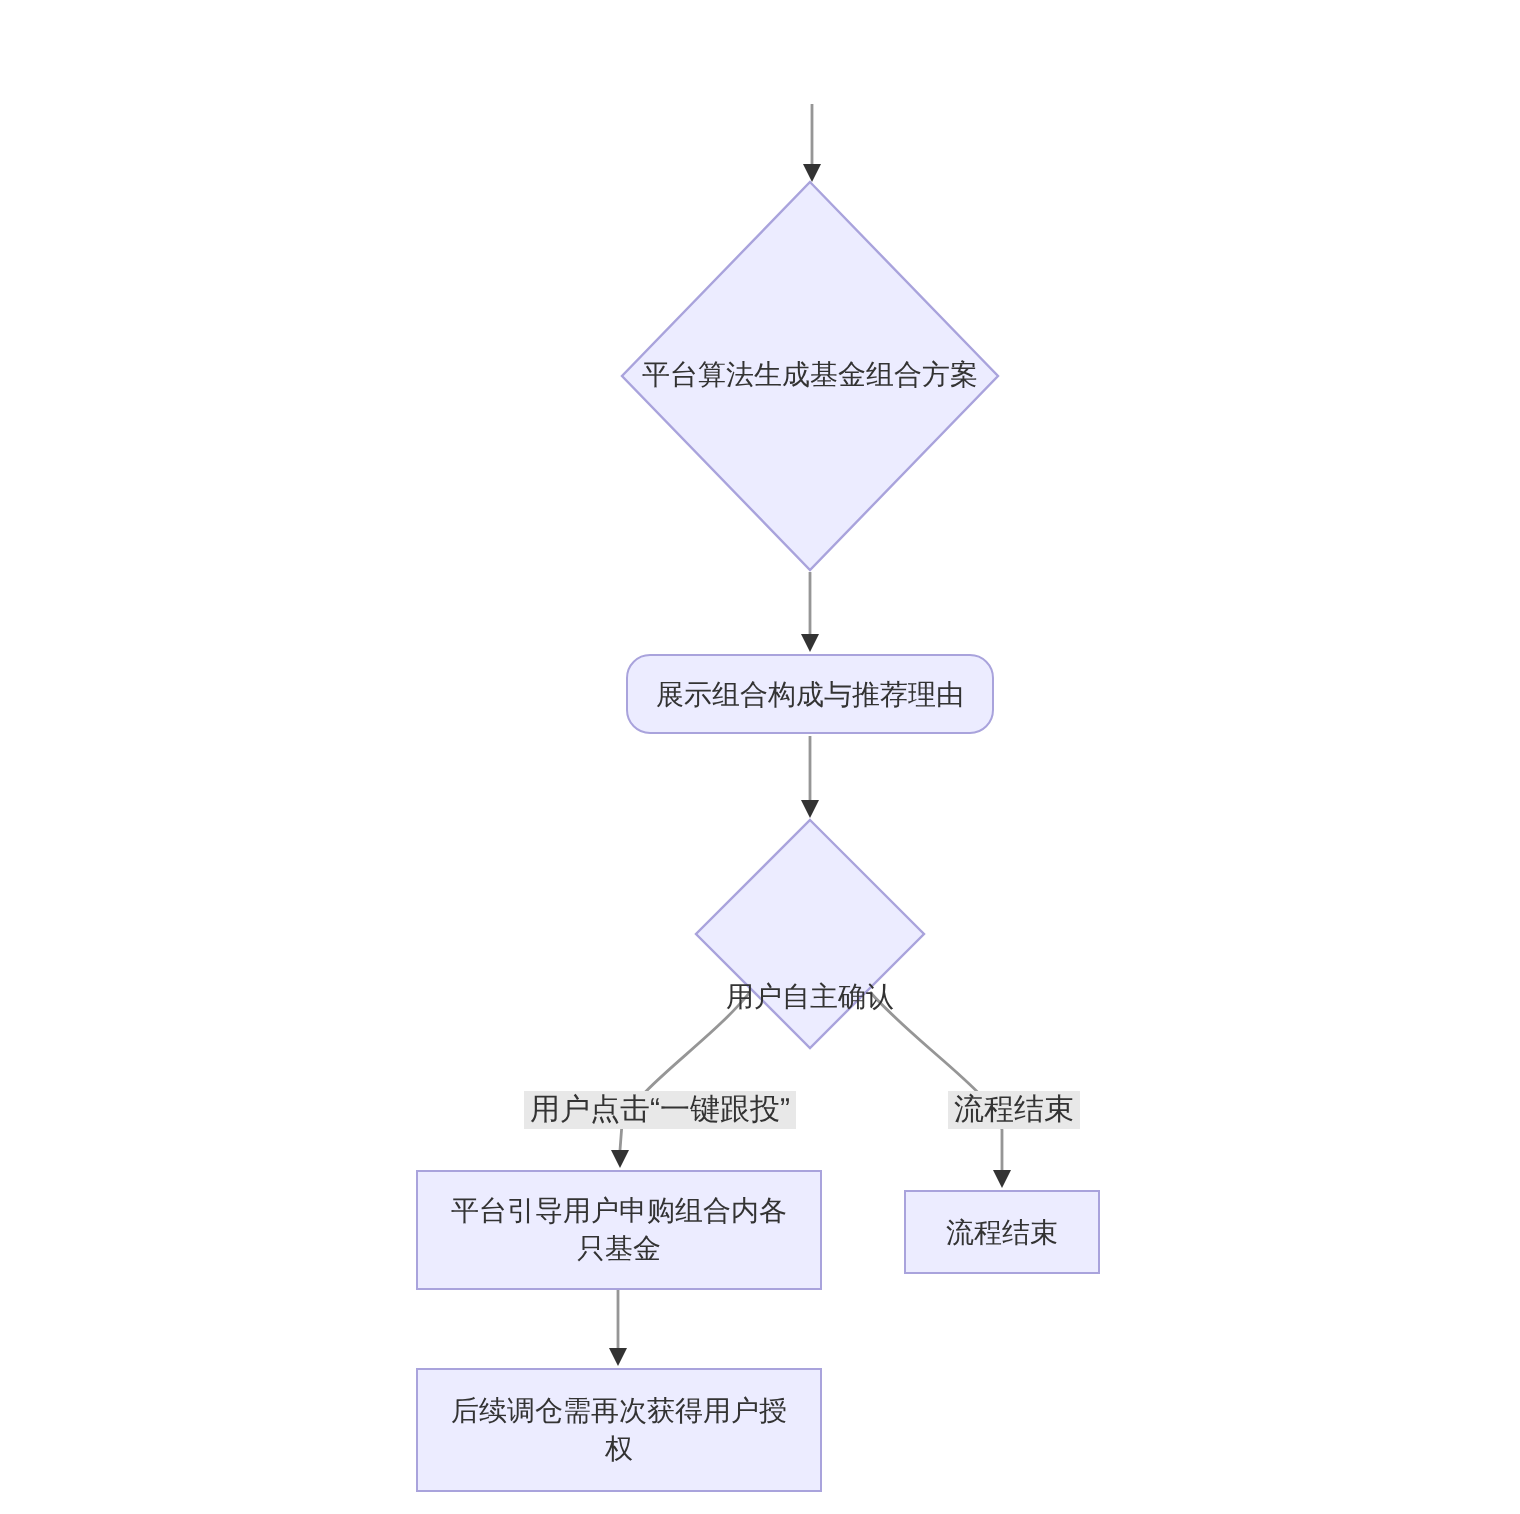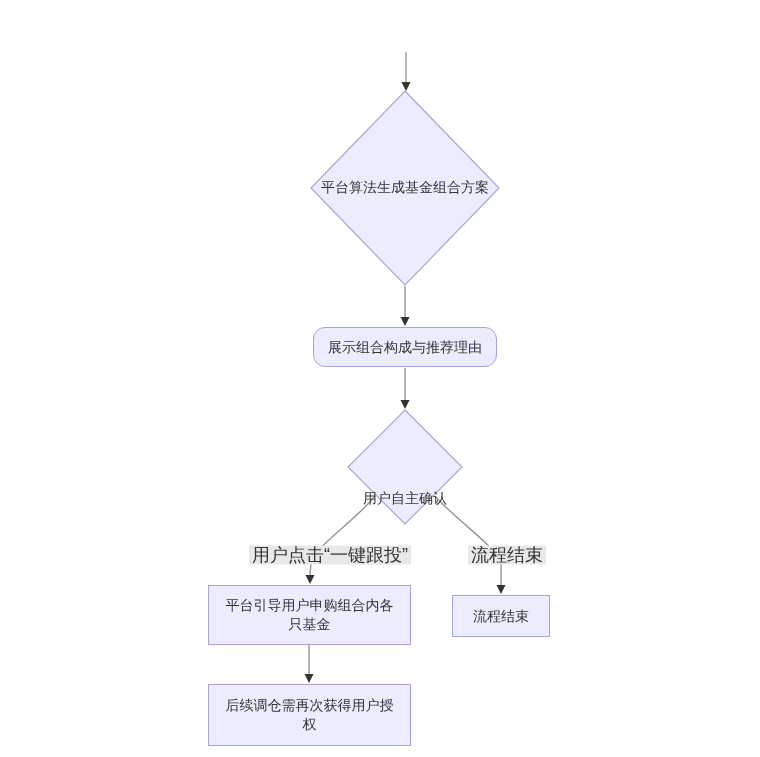--- a/index.html
+++ b/index.html
@@ -28,21 +28,21 @@
     text-align:center;font-size:14px;line-height:19px;color:var(--text);
   }
   .node span{display:block;}
   .dlabel{
     position:absolute;transform:translate(-50%,-50%);
     font-size:14px;color:var(--text);white-space:nowrap;text-align:right;
   }
   .elabel{
     position:absolute;transform:translate(-50%,-50%);
     background:var(--label-bg);color:var(--text);
-    font-size:18px;line-height:17px;padding:1px 3px;white-space:nowrap;
+    font-size:15px;line-height:17px;padding:1px 3px;white-space:nowrap;
   }
 </style>
 </head>
 <body>
 
 <div class="canvas">
 
   <svg class="edges" viewBox="0 0 760 757">
 
     <path class="edge" d="M406,52 L406,83"></path>

